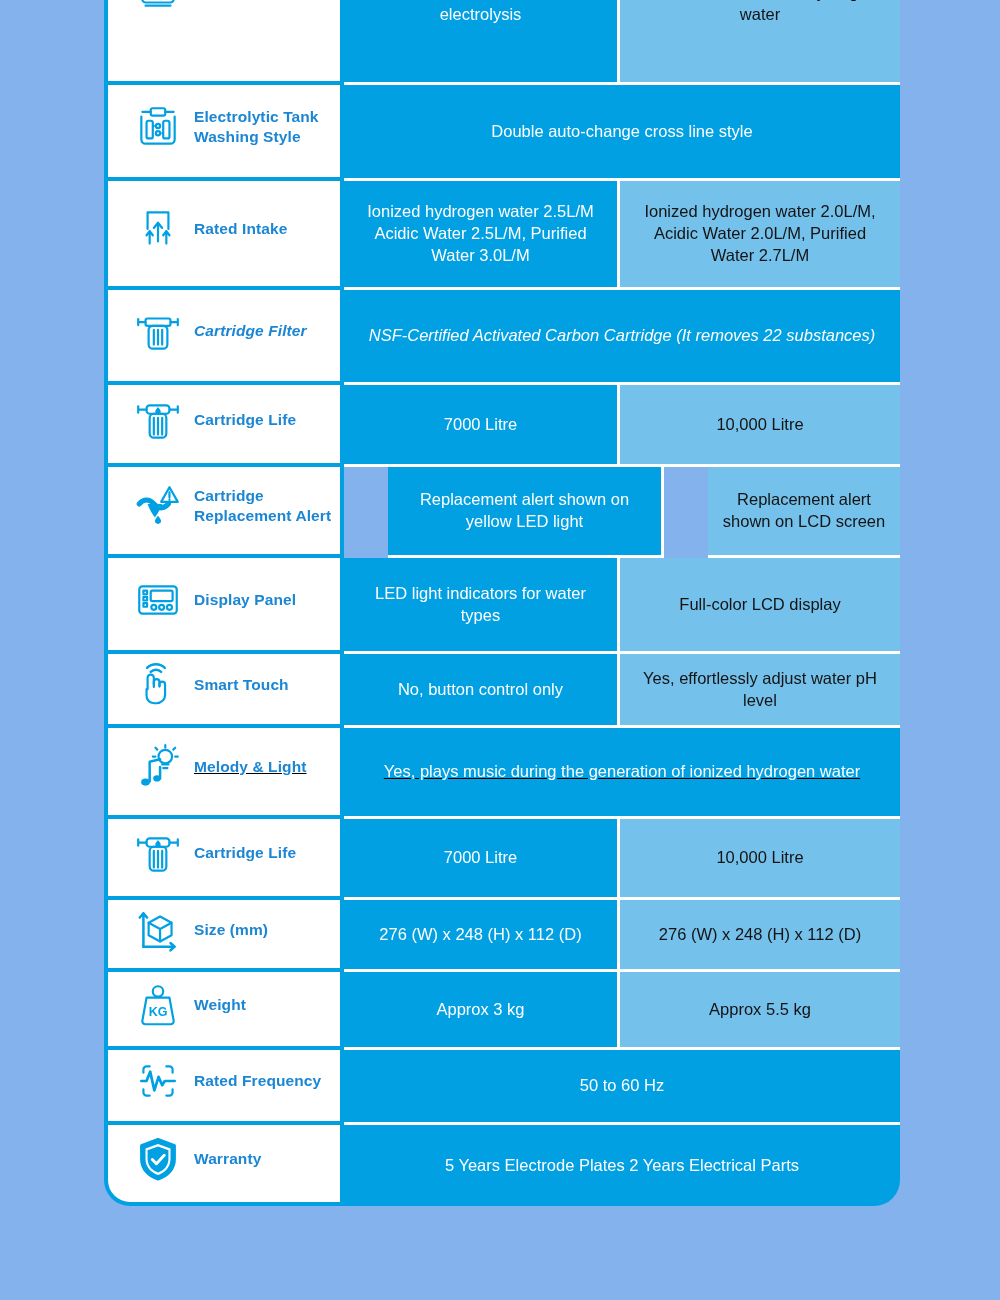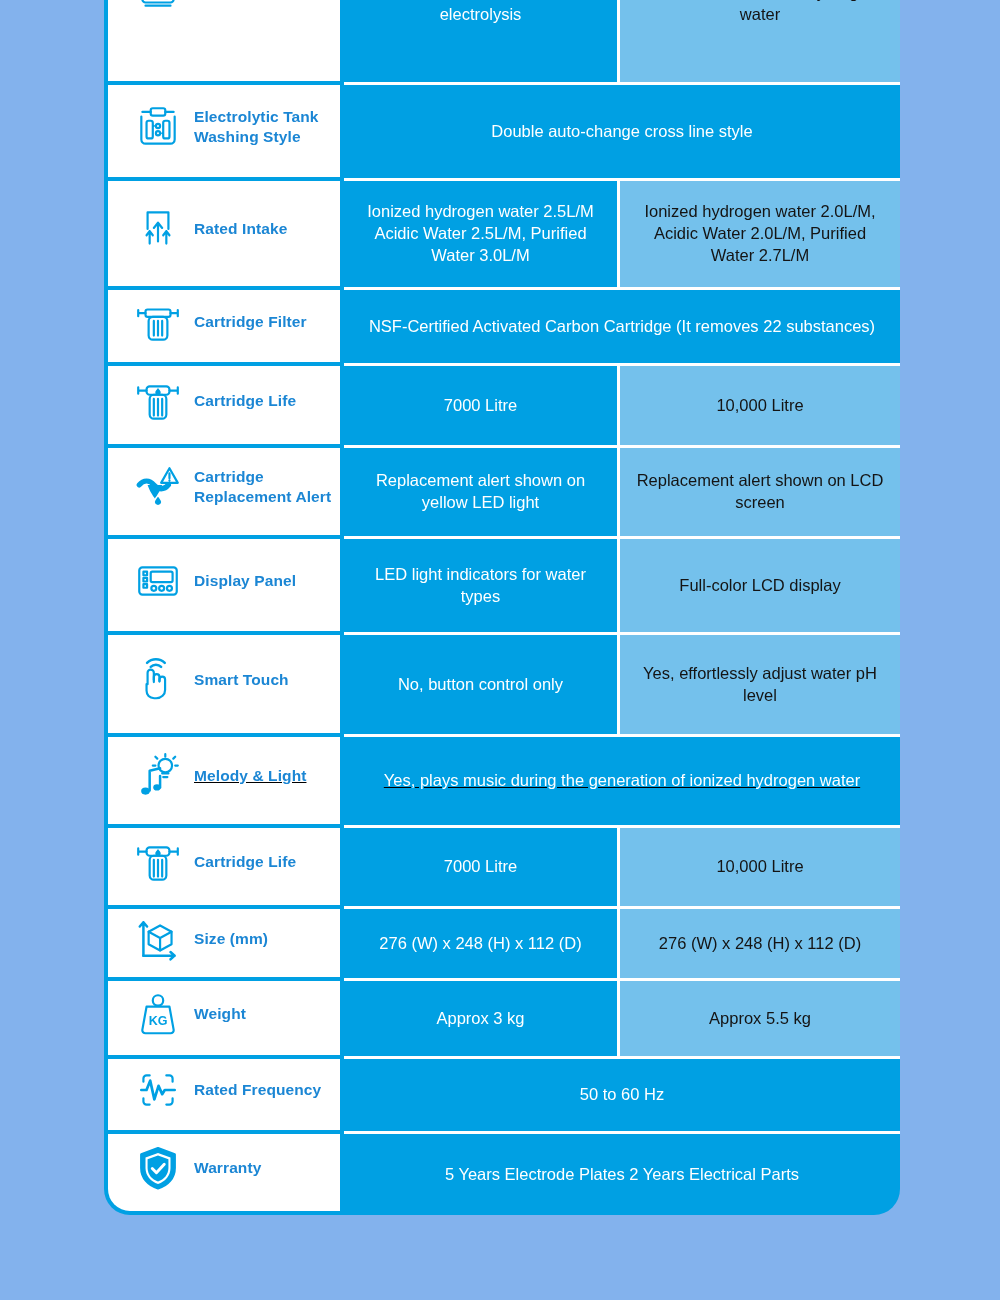--- a/index.html
+++ b/index.html
@@ -154,21 +154,21 @@
               <path d="M24 36V18M24 18l-4 5M24 18l4 5"></path>
               <path d="M16 38V26M16 26l-3 4M16 26l3 4"></path>
               <path d="M32 38V26M32 26l-3 4M32 26l3 4"></path>
             </svg>
           </span>
           <span class="label-text">Rated Intake</span>
         </div>
         <div class="val val-a">Ionized hydrogen water 2.5L/M Acidic Water 2.5L/M, Purified Water 3.0L/M</div>
         <div class="val val-b">Ionized hydrogen water 2.0L/M, Acidic Water 2.0L/M, Purified Water 2.7L/M</div>
       </div>
-      <div class="spec-row" style="height: 76px;">
+      <div class="spec-row" style="height: 95px; font-style: italic;">
         <div class="label-cell">
           <span class="label-icon">
             <svg viewBox="0 0 48 48" width="52" height="50" fill="none" stroke="#00a0e3" stroke-width="2.1" stroke-linecap="round" stroke-linejoin="round">
               <rect x="15" y="19" width="18" height="22" rx="4"></rect>
               <rect x="12" y="12" width="24" height="7" rx="2"></rect>
               <path d="M12 15.5H5M36 15.5h7M5 12.5v6M43 12.5v6"></path>
               <path d="M20 23v14M24 23v14M28 23v14"></path>
             </svg>
           </span>
           <span class="label-text">Cartridge Filter</span>
@@ -184,21 +184,21 @@
               <path d="M13 14H5M35 14h8M5 11v6M43 11v6"></path>
               <path d="M24 11.5c1.6 2 2.6 3.2 2.6 4.2a2.6 2.6 0 0 1-5.2 0c0-1 1-2.2 2.6-4.2z" fill="#00a0e3" stroke="none"></path>
               <path d="M20 22v16M24 22v16M28 22v16"></path>
             </svg>
           </span>
           <span class="label-text">Cartridge Life</span>
         </div>
         <div class="val val-a">7000 Litre</div>
         <div class="val val-b">10,000 Litre</div>
       </div>
-      <div class="spec-row" style="height: 91px;">
+      <div class="spec-row" style="height: 91px; gap: 44px;">
         <div class="label-cell">
           <span class="label-icon">
             <svg viewBox="0 0 48 48" width="52" height="50" fill="none" stroke="#00a0e3" stroke-width="2.1" stroke-linecap="round" stroke-linejoin="round">
               <path d="M6 22c4-5 10-5 14 0 4 5 10 5 14 0" stroke-width="5"></path>
               <path d="M14 22c2.5 7 5 10 7 13 2-3 4.5-6 7-13z" fill="#00a0e3" stroke="none"></path>
               <path d="M21 38.5c0 1.5 1.3 2.7 3 2.7s3-1.2 3-2.7c0-1.8-3-5.2-3-5.2s-3 3.4-3 5.2z" fill="#00a0e3" stroke="none"></path>
               <path d="M35 6l8 14H27z"></path>
               <path d="M35 11v4.5M35 17.6v.5"></path>
             </svg>
           </span>
@@ -219,21 +219,21 @@
               <rect x="10" y="15" width="3.5" height="3.5"></rect>
               <rect x="10" y="21" width="3.5" height="3.5"></rect>
               <rect x="10" y="27" width="3.5" height="3.5"></rect>
             </svg>
           </span>
           <span class="label-text">Display Panel</span>
         </div>
         <div class="val val-a">LED light indicators for water types</div>
         <div class="val val-b">Full-color LCD display</div>
       </div>
-      <div class="spec-row" style="height: 102px;">
+      <div class="spec-row" style="height: 74px;">
         <div class="label-cell">
           <span class="label-icon">
             <svg viewBox="0 0 48 48" width="52" height="50" fill="none" stroke="#00a0e3" stroke-width="2.1" stroke-linecap="round" stroke-linejoin="round">
               <path d="M14 28V17a3 3 0 0 1 6 0v9"></path>
               <path d="M20 24v-3a2.7 2.7 0 0 1 5.4 0v4"></path>
               <path d="M25.4 25.5v-2a2.7 2.7 0 0 1 5.4 0v10c0 4.5-3.5 8-8.5 8h-2c-4.5 0-7.3-3-7.3-7.5V28"></path>
               <path d="M17 11.5a7 7 0 0 1 10 0" stroke-width="2.4"></path>
               <path d="M13.5 7.5a12 12 0 0 1 17 0" stroke-width="2.4"></path>
             </svg>
           </span>

